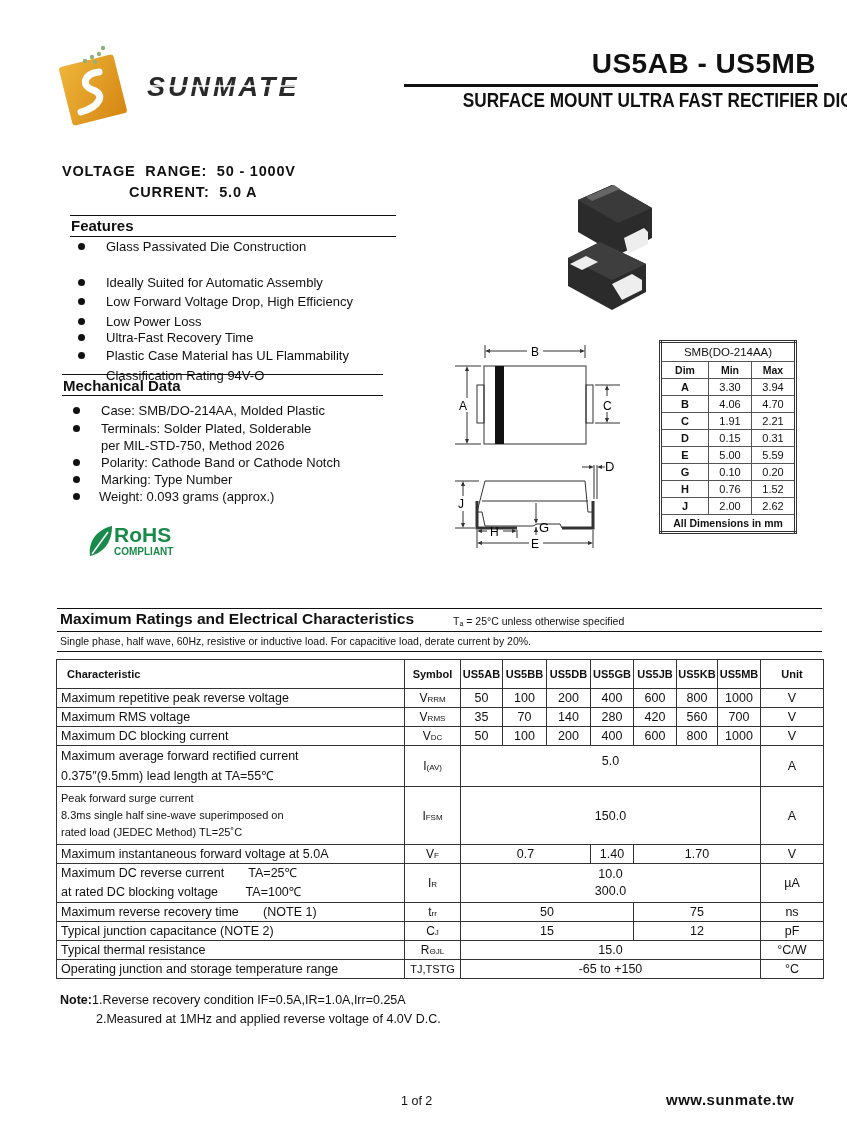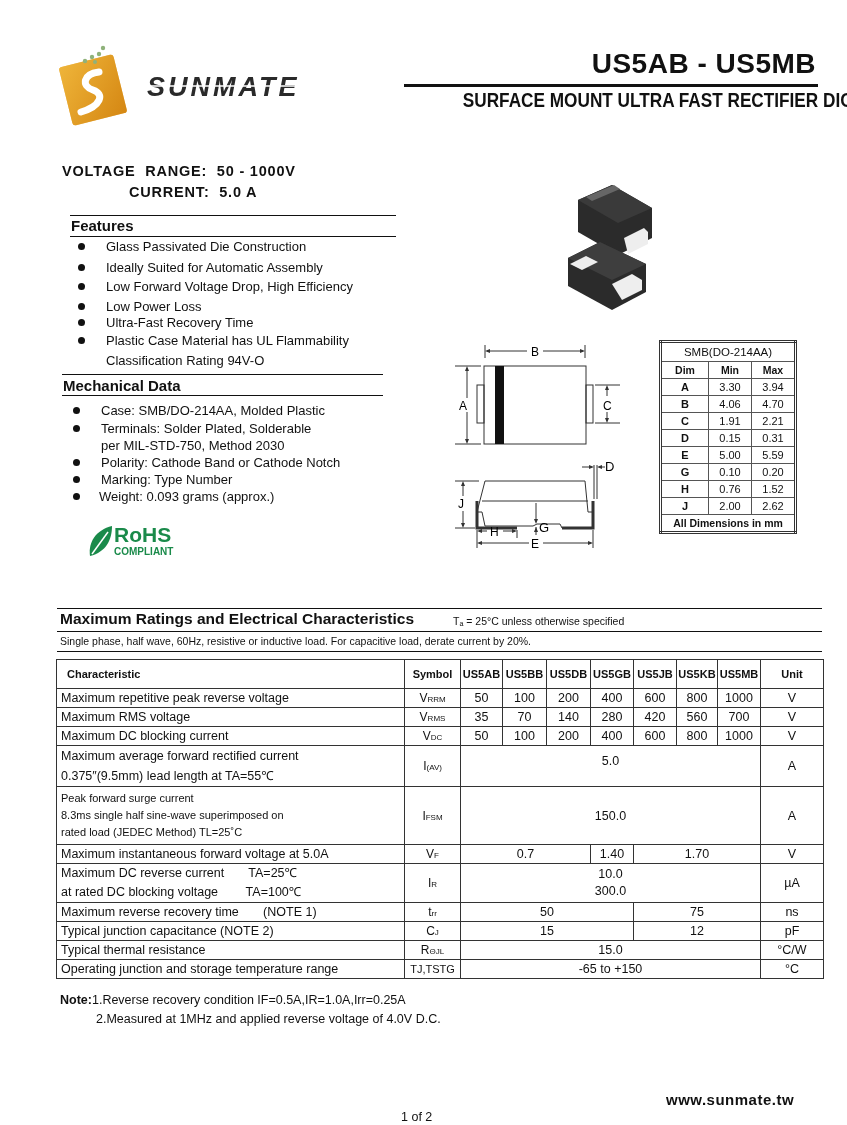--- a/index.html
+++ b/index.html
@@ -41,21 +41,21 @@
   #rtbl .hdr td{height:28px;font-weight:bold;font-size:11px;text-align:center;padding:0;}
   #rtbl .hdr td.ch{text-align:left;padding-left:10px;}
   #rtbl .sym{font-size:12px;text-align:center;margin-top:46px;}
   #rtbl .sym sub{font-size:8px;vertical-align:baseline;text-transform:uppercase;}
   #rtbl .small{font-size:11px;line-height:17px;}
   .r1{height:19px;}
   .r2{height:38px;padding-left:20px;}
   .r3{height:58px;}
   .notes{left:60px;top:991px;font-size:12.5px;line-height:19px;}
   .notes .n2{padding-left:36px;display:block;}
-  #page-num{left:401px;top:1094px;font-size:12.5px;margin-top:16px;}
+  #page-num{left:401px;top:1094px;font-size:12.5px;}
   #site{left:666px;top:1091px;font-size:15px;font-weight:bold;letter-spacing:0.5px;}
 </style>
 </head>
 <body>
 
 <div id="logo" class="abs">
   <svg width="270" height="90" viewBox="0 0 270 90">
     <g>
       <rect x="10" y="18" width="56" height="60" rx="3" transform="rotate(-14 38 48)" fill="#e8a020"></rect>
       <rect x="10" y="18" width="56" height="60" rx="3" transform="rotate(-14 38 48)" fill="url(#g1)"></rect>
@@ -80,34 +80,34 @@
 <div id="title-rule" class="abs"></div>
 <div id="subtitle" class="abs">SURFACE MOUNT ULTRA FAST RECTIFIER DIODES</div>
 
 <div id="volt" class="abs"><span>VOLTAGE  RANGE:</span>  <span>50 - 1000V</span></div>
 <div id="curr" class="abs"><span>CURRENT:</span>  <span>5.0 A</span></div>
 
 <div class="abs sec-rule" style="left:70px;top:215px;width:326px;"></div>
 <div class="abs sec-title" style="left:71px;top:217px;">Features</div>
 <div class="abs sec-rule" style="left:70px;top:236px;width:326px;"></div>
 <ul class="abs bullets" style="left:72px;top:239px;width:330px;">
-  <li style="margin-bottom:5px"><span class="dot"></span><span>Glass Passivated Die Construction</span></li>
+  <li style="margin-bottom:20px"><span class="dot"></span><span>Glass Passivated Die Construction</span></li>
   <li style="margin-bottom:3px"><span class="dot"></span><span>Ideally Suited for Automatic Assembly</span></li>
   <li style="margin-bottom:4px"><span class="dot"></span><span>Low Forward Voltage Drop, High Efficiency</span></li>
   <li style="margin-bottom:0px"><span class="dot"></span><span>Low Power Loss</span></li>
   <li style="margin-bottom:2px"><span class="dot"></span><span>Ultra-Fast Recovery Time</span></li>
   <li><span class="dot"></span><span>Plastic Case Material has UL Flammability</span><span class="cont">Classification Rating 94V-O</span></li>
 </ul>
 
 <div class="abs sec-rule" style="left:62px;top:374px;width:321px;"></div>
 <div class="abs sec-title" style="left:63px;top:377px;">Mechanical Data</div>
 <div class="abs sec-rule" style="left:62px;top:395px;width:321px;"></div>
 <ul class="abs bullets" style="left:67px;top:403px;width:330px;">
   <li style="margin-bottom:2px"><span class="dot"></span><span>Case: SMB/DO-214AA, Molded Plastic</span></li>
-  <li style="margin-bottom:1px"><span class="dot"></span><span>Terminals: Solder Plated, Solderable</span><span class="cont" style="margin-top:1px">per MIL-STD-750, Method 2030</span></li>
+  <li style="margin-bottom:1px"><span class="dot"></span><span>Terminals: Solder Plated, Solderable</span><span class="cont" style="margin-top:1px">per MIL-STD-750, Method 2026</span></li>
   <li style="margin-bottom:1px"><span class="dot"></span><span>Polarity: Cathode Band or Cathode Notch</span></li>
   <li style="margin-bottom:1px"><span class="dot"></span><span>Marking: Type Number</span></li>
   <li><span class="dot"></span><span style="margin-left:-2px">Weight: 0.093 grams (approx.)</span></li>
 </ul>
 
 <div id="rohs" class="abs">
   <svg width="110" height="40" viewBox="0 0 110 40">
     <g>
       <path d="M4 36 C2 22,10 10,26 6 C26 20,20 32,4 36 Z" fill="#1a8a4a"></path>
       <path d="M6 34 L22 12" stroke="#fff" stroke-width="1.5"></path>

